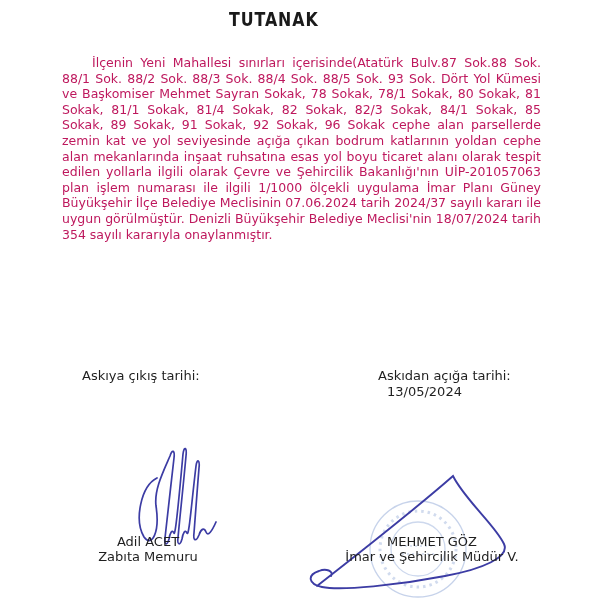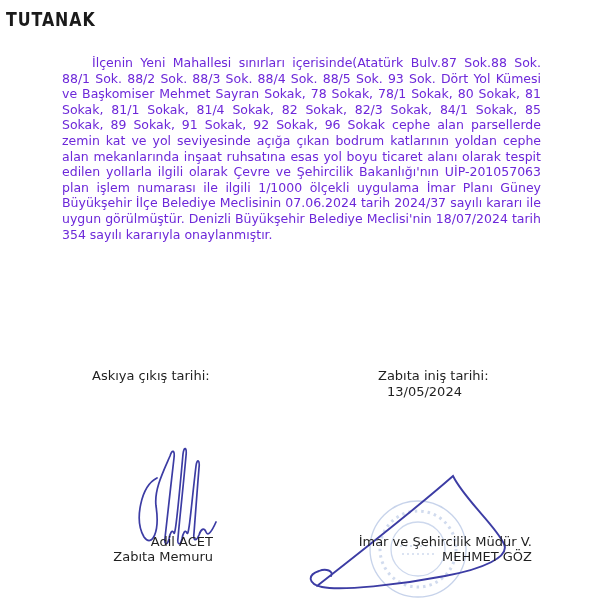--- a/index.html
+++ b/index.html
@@ -6,51 +6,52 @@
   .page{
     position:relative;
     width:600px;height:600px;
     background:#ffffff;
     font-family:"DejaVu Sans","Liberation Sans",sans-serif;
     color:#1e1e1e;
     overflow:hidden;
   }
   .title-wrap{
     position:absolute;top:8px;left:0;width:548px;
+    text-align:center;
   }
   .doc-title{
     display:inline-block;
     font-size:18px;
     font-weight:bold;
     letter-spacing:1px;
     color:#1a1a1a;
     transform:scaleX(.88) scaleY(1.08);
     transform-origin:center top;
   }
   .body-text{
     position:absolute;
     left:62px;top:55px;width:479px;
     text-align:justify;
     font-size:12.5px;
     line-height:15.6px;
-    color:#6d28d9;
+    color:#be185d;
   }
   .body-text p{margin:0;text-indent:30px;}
   .date-block{
     position:absolute;
     font-size:13px;
     line-height:16px;
     color:#1f1f1f;
   }
   .date-block .date-value{padding-left:9px;}
-  .date-block-left{left:92px;top:368px;}
+  .date-block-left{left:82px;top:368px;}
   .date-block-right{left:378px;top:368px;}
   .sig-text{
     position:absolute;
-    text-align:right;
+    text-align:center;
     font-size:13px;
     line-height:15px;
     color:#1f1f1f;
     z-index:3;
   }
   .sig-text-left{left:83px;top:534px;width:130px;}
   .sig-text-right{left:332px;top:534px;width:200px;}
   .sig-svg{position:absolute;z-index:2;}
   .sig-left{left:126px;top:444px;width:100px;height:112px;}
   .sig-right{left:303px;top:466px;width:220px;height:130px;}
@@ -67,21 +68,21 @@
 
   <div class="body-text">
     <p>İlçenin Yeni Mahallesi sınırları içerisinde(Atatürk Bulv.87 Sok.88 Sok. 88/1 Sok. 88/2 Sok. 88/3 Sok. 88/4 Sok. 88/5 Sok. 93 Sok. Dört Yol Kümesi ve Başkomiser Mehmet Sayran Sokak, 78 Sokak, 78/1 Sokak, 80 Sokak, 81 Sokak, 81/1 Sokak, 81/4 Sokak, 82 Sokak, 82/3 Sokak, 84/1 Sokak, 85 Sokak, 89 Sokak, 91 Sokak, 92 Sokak, 96 Sokak cephe alan parsellerde zemin kat ve yol seviyesinde açığa çıkan bodrum katlarının yoldan cephe alan mekanlarında inşaat ruhsatına esas yol boyu ticaret alanı olarak tespit edilen yollarla ilgili olarak Çevre ve Şehircilik Bakanlığı'nın UİP-201057063 plan işlem numarası ile ilgili 1/1000 ölçekli uygulama İmar Planı Güney Büyükşehir İlçe Belediye Meclisinin 07.06.2024 tarih 2024/37 sayılı kararı ile uygun görülmüştür. Denizli Büyükşehir Belediye Meclisi'nin 18/07/2024 tarih 354 sayılı kararıyla onaylanmıştır.</p>
   </div>
 
   <div class="date-block date-block-left">
     <div>Askıya çıkış tarihi:</div>
   </div>
 
   <div class="date-block date-block-right">
-    <div>Zabıta iniş tarihi:</div>
+    <div>Askıdan açığa tarihi:</div>
     <div class="date-value">13/05/2024</div>
   </div>
 
   <svg class="stamp-svg" viewBox="0 0 124 106" aria-hidden="true">
     <g fill="none" stroke="#7e9ad0" stroke-width="1.3">
       <circle cx="62" cy="55" r="48" stroke-opacity="0.8"></circle>
       <circle cx="62" cy="55" r="27" stroke-opacity="0.7"></circle>
       <circle cx="62" cy="55" r="38" stroke-opacity="0.65" stroke-dasharray="2.5 4" stroke-width="3"></circle>
       <path d="M44,52 L80,52 M46,60 L78,60" stroke-opacity="0.5" stroke-dasharray="2 3" stroke-width="2.2"></path>
     </g>
@@ -118,17 +119,17 @@
          C5,118 4,109 16,105
          C23,102 31,105 28,110"></path>
   </svg>
 
   <div class="sig-text sig-text-left">
     <div>Adil ACET</div>
     <div>Zabıta Memuru</div>
   </div>
 
   <div class="sig-text sig-text-right">
+    <div>MEHMET GÖZ</div>
     <div>İmar ve Şehircilik Müdür V.</div>
-    <div>MEHMET GÖZ</div>
   </div>
 
 </div>
 
 </body></html>

